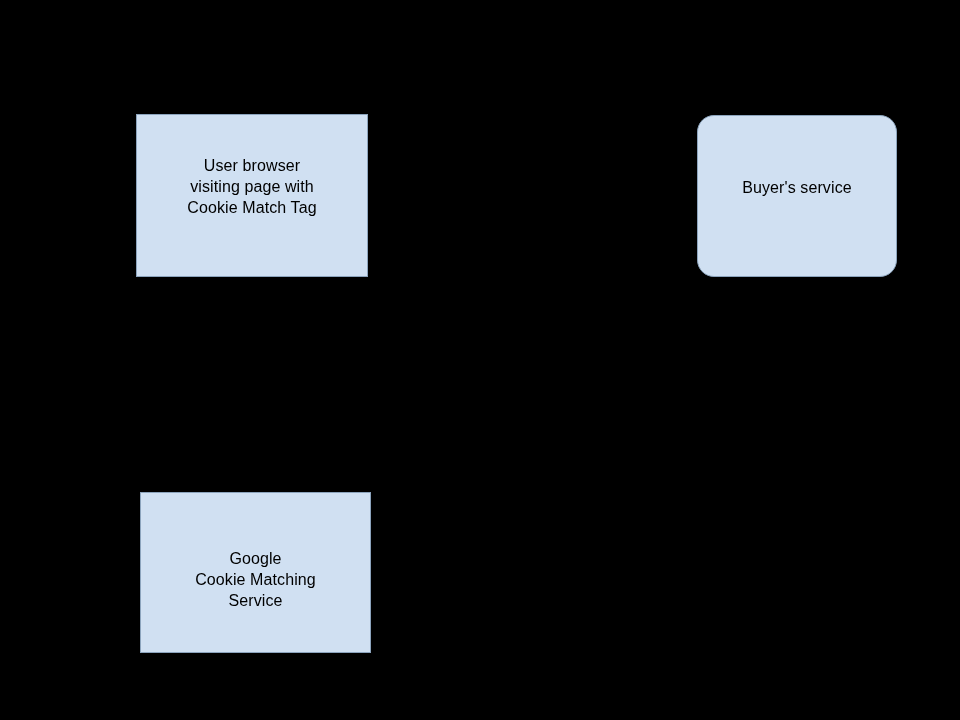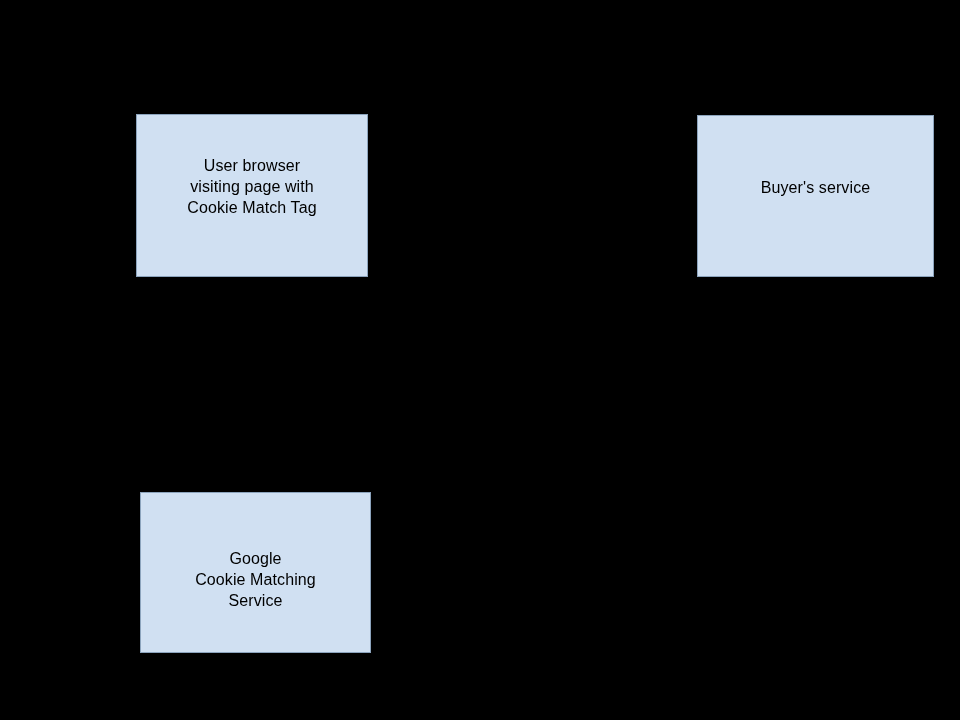--- a/index.html
+++ b/index.html
@@ -42,22 +42,23 @@
     height: 163px;
   }
   #node-user-browser .node-label {
     
     transform: translateY(-9px);
   }
 
   #node-buyers-service {
     left: 697px;
     top: 115px;
-    width: 237px;
+    width: 200px;
     height: 162px;
+    border-radius: 17px;
   }
   #node-buyers-service .node-label {
     transform: translateY(-9px);
   }
 
   #node-google-cms {
     left: 140px;
     top: 492px;
     width: 231px;
     height: 161px;

